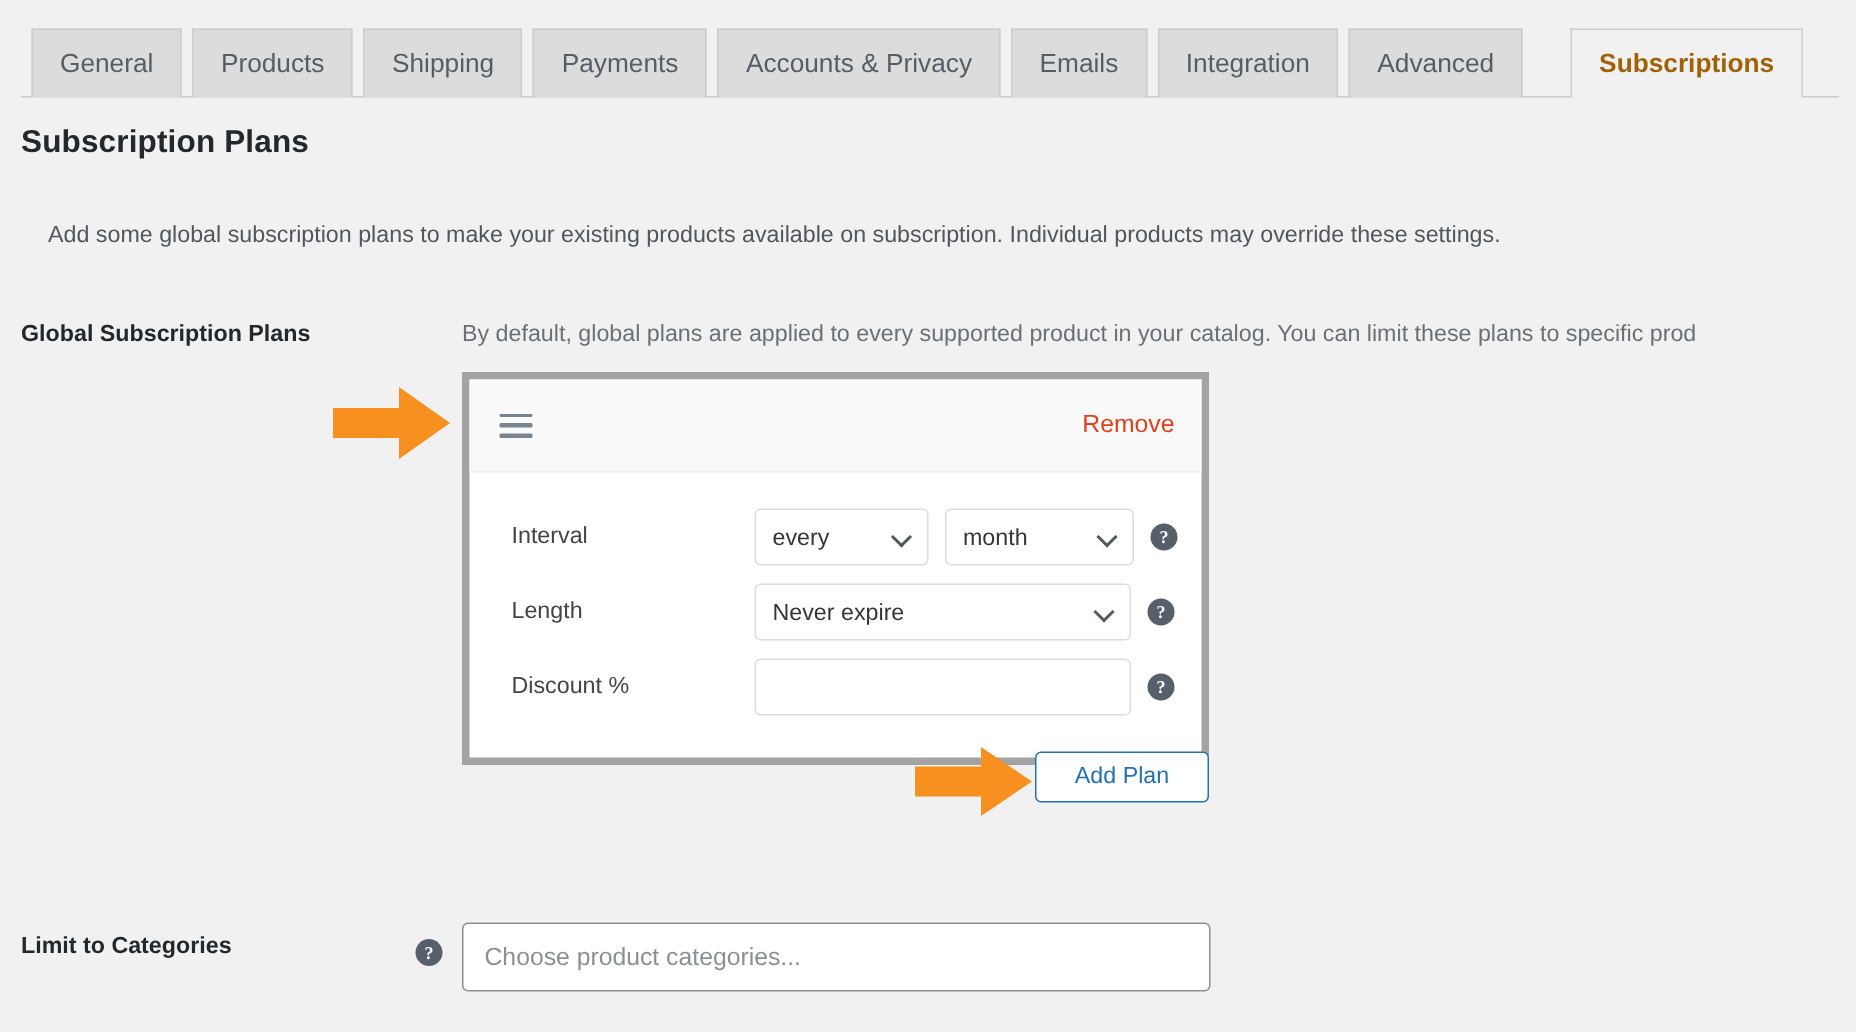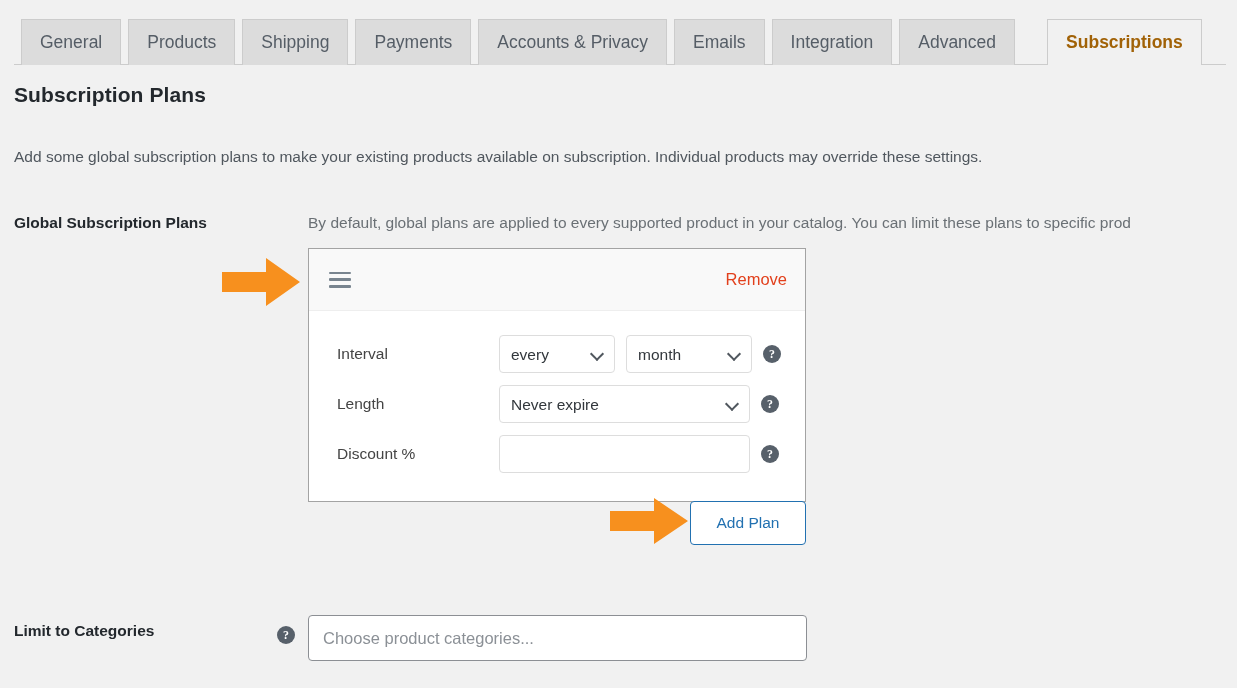--- a/index.html
+++ b/index.html
@@ -79,21 +79,21 @@
     position: absolute;
     left: 14px;
     top: 83px;
     font-size: 21px;
     font-weight: bold;
     color: #23282d;
     letter-spacing: 0.1px;
   }
   .page-desc {
     position: absolute;
-    left: 14px;
+    left: 32px;
     top: 148px;
     font-size: 15.5px;
     color: #50575e;
     white-space: nowrap;
   }
 
   
   .row-label {
     position: absolute;
     font-size: 15.5px;
@@ -115,21 +115,21 @@
   }
 
   
   .plan-card {
     position: absolute;
     left: 308px;
     top: 248px;
     width: 498px;
     box-sizing: border-box;
     background: #fff;
-    border: 1px solid #a3a3a3;
+    border: 5px solid #a3a3a3;
   }
   .plan-card-header {
     height: 62px;
     box-sizing: border-box;
     background: #f9f9f9;
     border-bottom: 1px solid #eee;
     display: flex;
     align-items: center;
     justify-content: space-between;
     padding: 0 18px 0 20px;
@@ -224,21 +224,21 @@
     flex: none;
     user-select: none;
   }
 
   
   .add-plan-btn {
     position: absolute;
     left: 690px;
     top: 501px;
     width: 116px;
-    height: 44px;
+    height: 34px;
     box-sizing: border-box;
     background: #fff;
     border: 1px solid #2271b1;
     border-radius: 4px;
     color: #2271b1;
     font-family: "Liberation Sans", sans-serif;
     font-size: 15.5px;
     cursor: pointer;
     padding: 0;
   }

